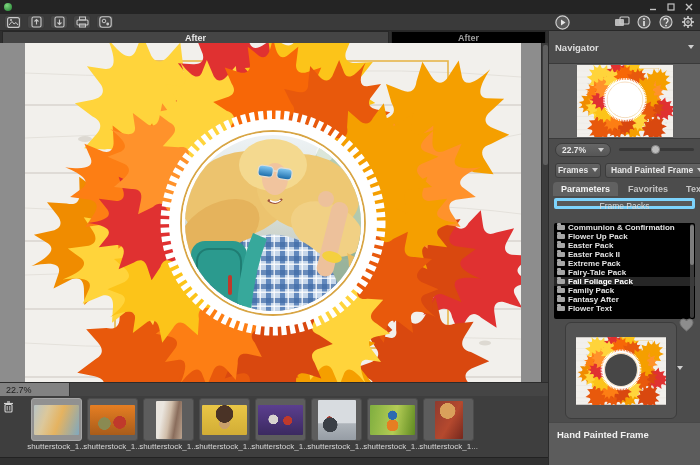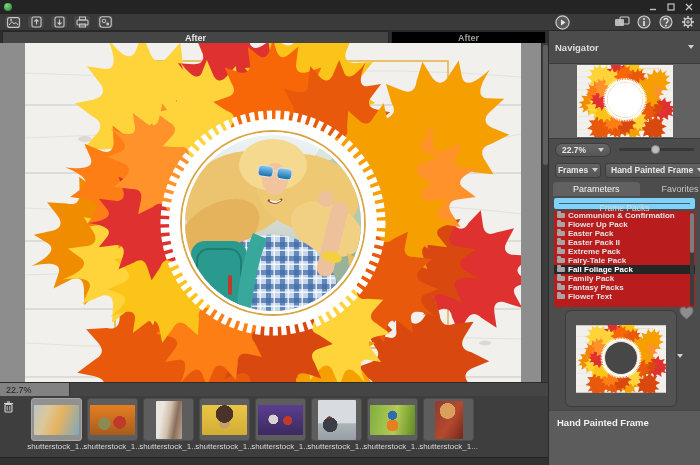--- a/index.html
+++ b/index.html
@@ -100,25 +100,25 @@
   .sl-track { flex:1; height:3px; background:#383838; border-radius:2px; margin-left:8px; position:relative; }
   .sl-thumb { position:absolute; left:43%; top:-3px; width:9px; height:9px; background:#bdbdbd;
     border:1px solid #8a8a8a; border-radius:50%; }
   .frames-row { height:20px; display:flex; align-items:center; gap:4px; padding:0 6px; }
   .dd { display:flex; align-items:center; justify-content:center; gap:4px;
     background:linear-gradient(#646464,#555); border:1px solid #3c3c3c; border-radius:3px; height:15px;
     padding:0 5px; color:#e8e8e8; font-size:8.5px; font-weight:bold; white-space:nowrap; }
   .dd.small { width:46px; flex:0 0 46px; }
   .dd.wide { flex:1; }
   .ptabs { height:16px; display:flex; align-items:flex-end; gap:2px; padding:0 0 0 4px; }
-  .ptab { padding:2px 20px 2px; font-size:9px; font-weight:normal; color:#c4c4c4; border-radius:4px 4px 0 0; }
+  .ptab { padding:2px 8px 2px; font-size:9px; font-weight:bold; color:#c4c4c4; border-radius:4px 4px 0 0; }
   .ptab.active { background:#616161; color:#f5f5f5; }
-  .packs-hdr { margin:2px 5px 0; height:11px; line-height:11px; background:#585858; border:5px solid #7dd3fc;
+  .packs-hdr { margin:2px 5px 12px; height:11px; line-height:11px; background:#585858; border:3px solid #7dd3fc;
     border-radius:2px; text-align:center; font-size:8.5px; color:#d9d9d9; }
-  .pack-list { margin:2px 5px 0; height:96px; background:#b91c1c; border-radius:2px; position:relative; overflow:hidden; }
+  .pack-list { margin:2px 5px 0; height:96px; background:#000000; border-radius:2px; position:relative; overflow:hidden;text-decoration:underline; }
   .pack-row { height:9px; display:flex; align-items:center; gap:3px; padding-left:3px;
     font-size:8px; font-weight:bold; color:#e2e2e2; white-space:nowrap; }
   .pack-row.selected { background:#262626; color:#ffffff; }
   .folder-ico { width:8px; height:5px; background:#a5a5a5; border-radius:1px; position:relative; flex:0 0 8px; }
   .folder-ico::before { content:''; position:absolute; top:-2px; left:0; width:4px; height:2px;
     background:#a5a5a5; border-radius:1px 1px 0 0; }
   .list-scroll { position:absolute; right:1px; top:1px; width:4px; height:94px; background:#3b3b3b; border-radius:2px; }
   .list-scroll .lthumb { position:absolute; top:1px; left:0; width:4px; height:40px; background:#7c7c7c; border-radius:2px; }
   .manager-btn { margin:5px 10px 2px; height:14px; background:linear-gradient(#636363,#535353);
     border:1px solid #3a3a3a; border-radius:4px; color:#ededed; font-size:8.5px; font-weight:bold;
@@ -503,21 +503,21 @@
         <div class="pack-row selected">
           <span class="folder-ico"></span>
           <span>Fall Foliage Pack</span>
         </div>
         <div class="pack-row">
           <span class="folder-ico"></span>
           <span>Family Pack</span>
         </div>
         <div class="pack-row">
           <span class="folder-ico"></span>
-          <span>Fantasy Packs</span>
+          <span>Fantasy After</span>
         </div>
         <div class="pack-row">
           <span class="folder-ico"></span>
           <span>Flower Text</span>
         </div>
         <div class="list-scroll">
           <div class="lthumb"></div>
         </div>
       </div>
     <div class="preview-zone">

